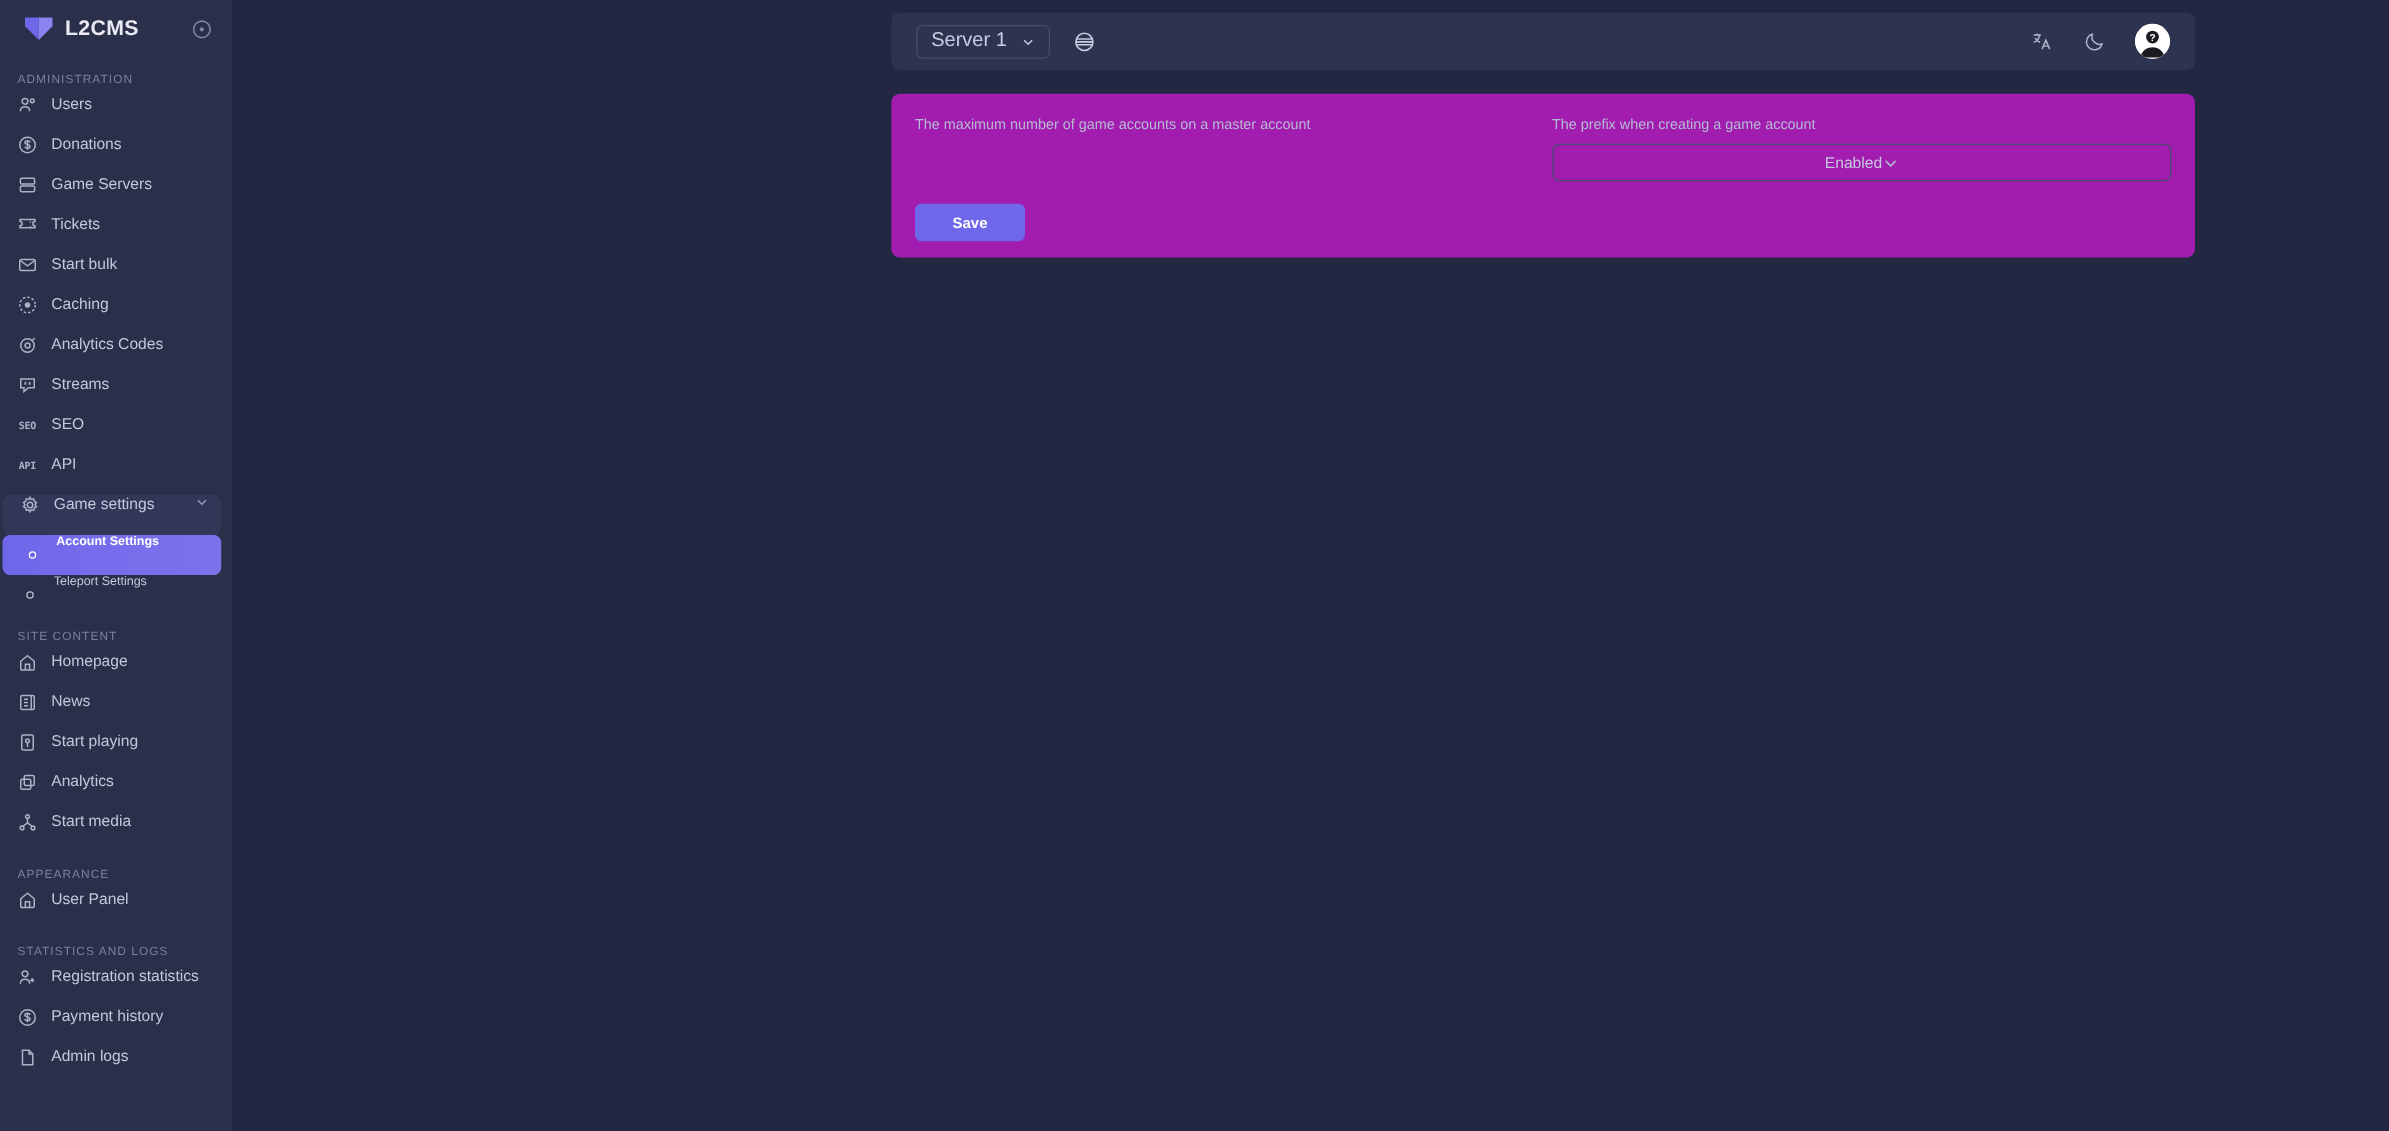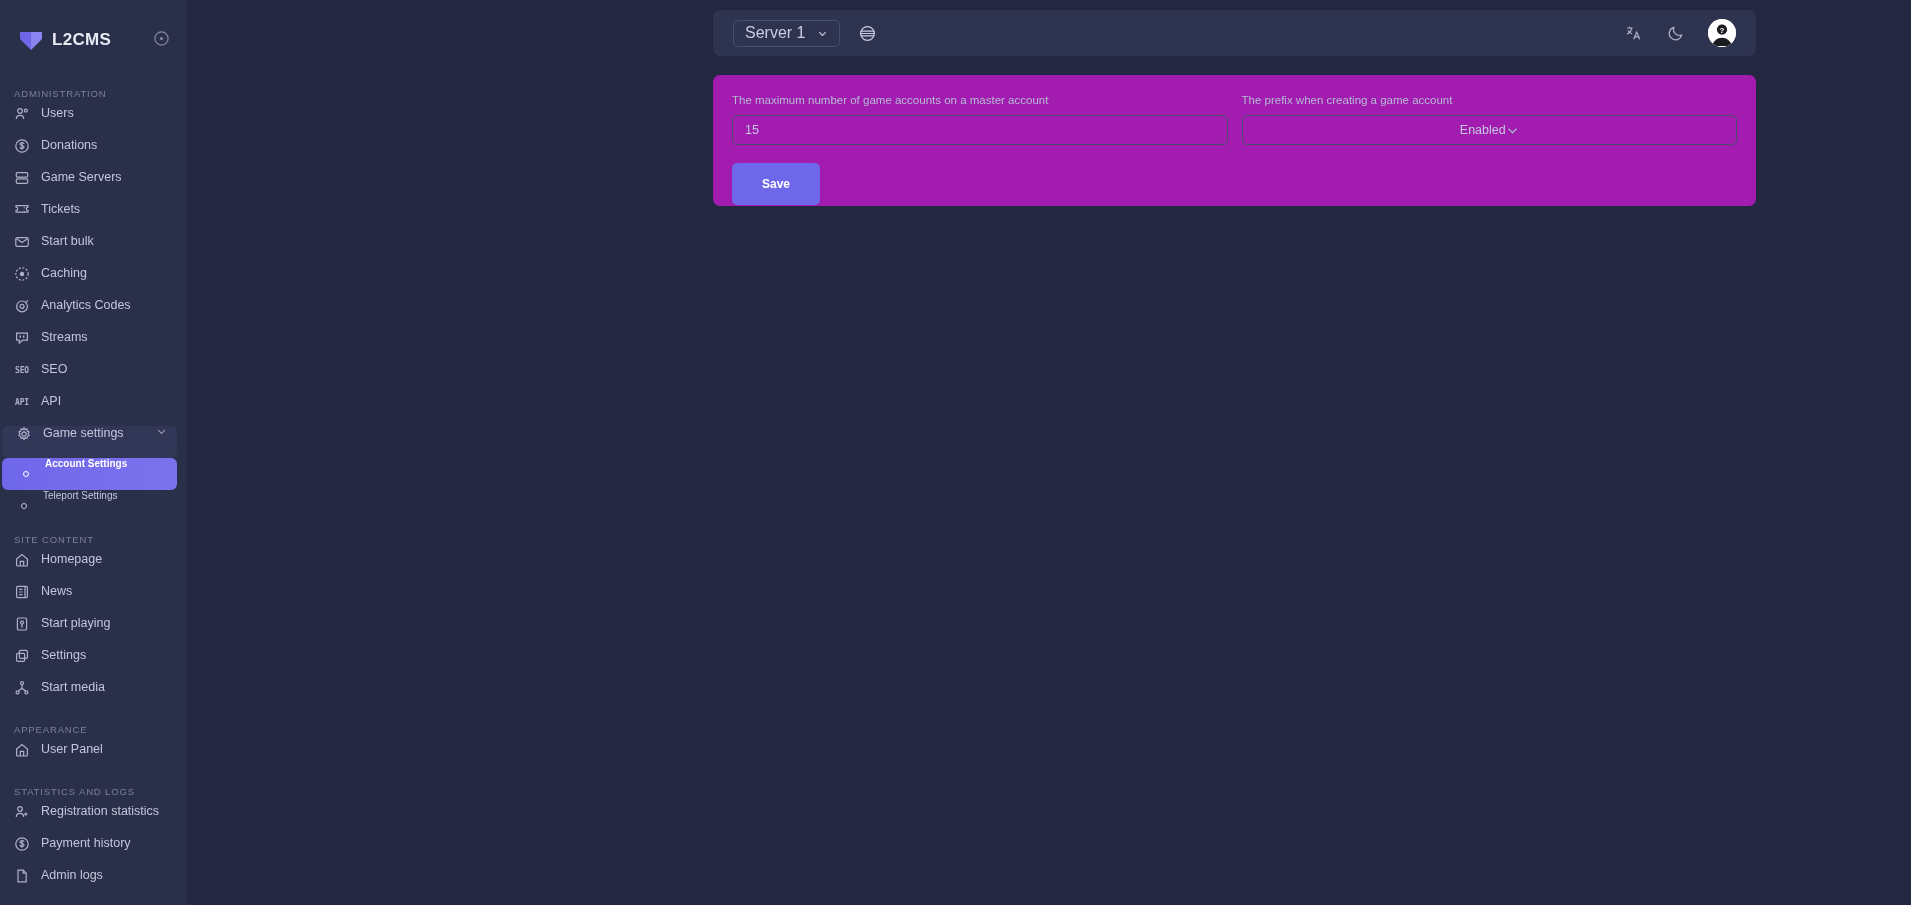--- a/index.html
+++ b/index.html
@@ -12,22 +12,22 @@
   .app { display: flex; width: 1911px; height: 905px; }
 
   
   .sidebar {
     width: 186px; height: 905px; flex: 0 0 186px;
     background: #2a2f4a;
     display: flex; flex-direction: column;
     padding-bottom: 6px;
   }
   .sb-head {
-    height: 46px; display: flex; align-items: flex-start;
-    padding: 0 16px 0 18px; gap: 8px; margin-top: 30px;
+    height: 46px; display: flex; align-items: center;
+    padding: 0 16px 0 18px; gap: 8px;
   }
   .logo-mark { width: 26px; height: 22px; flex: 0 0 26px; display:block; }
   .logo-text {
     font-size: 17px; font-weight: bold; color: #e9eaf3;
     letter-spacing: .3px;
   }
   .sb-collapse { margin-left: auto; width: 17px; height: 17px; opacity: .62; cursor: pointer; }
 
   .sb-scroll { flex: 1; overflow: hidden; }
   .sb-group-title {
@@ -106,21 +106,21 @@
     background: transparent;
     border: 1px solid #474d70; border-radius: 5px;
     color: #c5c9df; font-size: 12.5px;
     padding: 0 12px;
     font-family: "Liberation Sans", sans-serif;
     display: flex; align-items: center;
   }
   .field-select { justify-content: center; cursor: pointer; }
   .btn-save {
     margin-top: 18px;
-    height: 42px; min-width: 58px; padding: 0 30px;
+    height: 30px; min-width: 58px; padding: 0 30px;
     background: #6f67ea; border: none; border-radius: 5px;
     color: #ffffff; font-size: 12px; font-weight: bold;
     font-family: "Liberation Sans", sans-serif;
     cursor: pointer;
     display: inline-flex; align-items: center; justify-content: center;
   }
 </style>
 </head>
 <body>
 
@@ -283,21 +283,21 @@
           </span>
         <span>Start playing</span>
       </div>
       <div class="sb-item">
         <span class="ico">
             <svg width="16" height="16" viewBox="0 0 16 16" fill="none" stroke="#c3c7dc" stroke-width="1.2">
               <rect x="5.4" y="2.4" width="8" height="8" rx="1.2"></rect>
               <rect x="2.6" y="5.4" width="8" height="8" rx="1.2"></rect>
             </svg>
           </span>
-        <span>Settings</span>
+        <span>Analytics</span>
       </div>
       <div class="sb-item">
         <span class="ico">
             <svg width="16" height="16" viewBox="0 0 16 16" fill="none" stroke="#c3c7dc" stroke-width="1.2">
               <circle cx="8" cy="3.2" r="1.5"></circle>
               <circle cx="3.6" cy="12.4" r="1.5"></circle>
               <circle cx="12.4" cy="12.4" r="1.5"></circle>
               <path d="M8 4.7v3.6M8 8.3L4.4 11M8 8.3L11.6 11"></path>
             </svg>
           </span>
@@ -391,21 +391,20 @@
           <span class="badge-dot"></span>
         </div>
       </div>
     </div>
 
     <section class="card">
       <div class="fields">
 
         <div class="field">
           <label class="field-label">The maximum number of game accounts on a master account</label>
-          <input class="field-input" type="text" value="15" style="">
         </div>
 
         <div class="field">
           <label class="field-label">The prefix when creating a game account</label>
           <div class="field-select">
             <span>Enabled</span>
             <svg width="13" height="13" viewBox="0 0 12 12" fill="none" stroke="#a9aecb" stroke-width="1.3">
                 <path d="M2.3 4.4L6 8.1l3.7-3.7"></path>
               </svg>
           </div>

